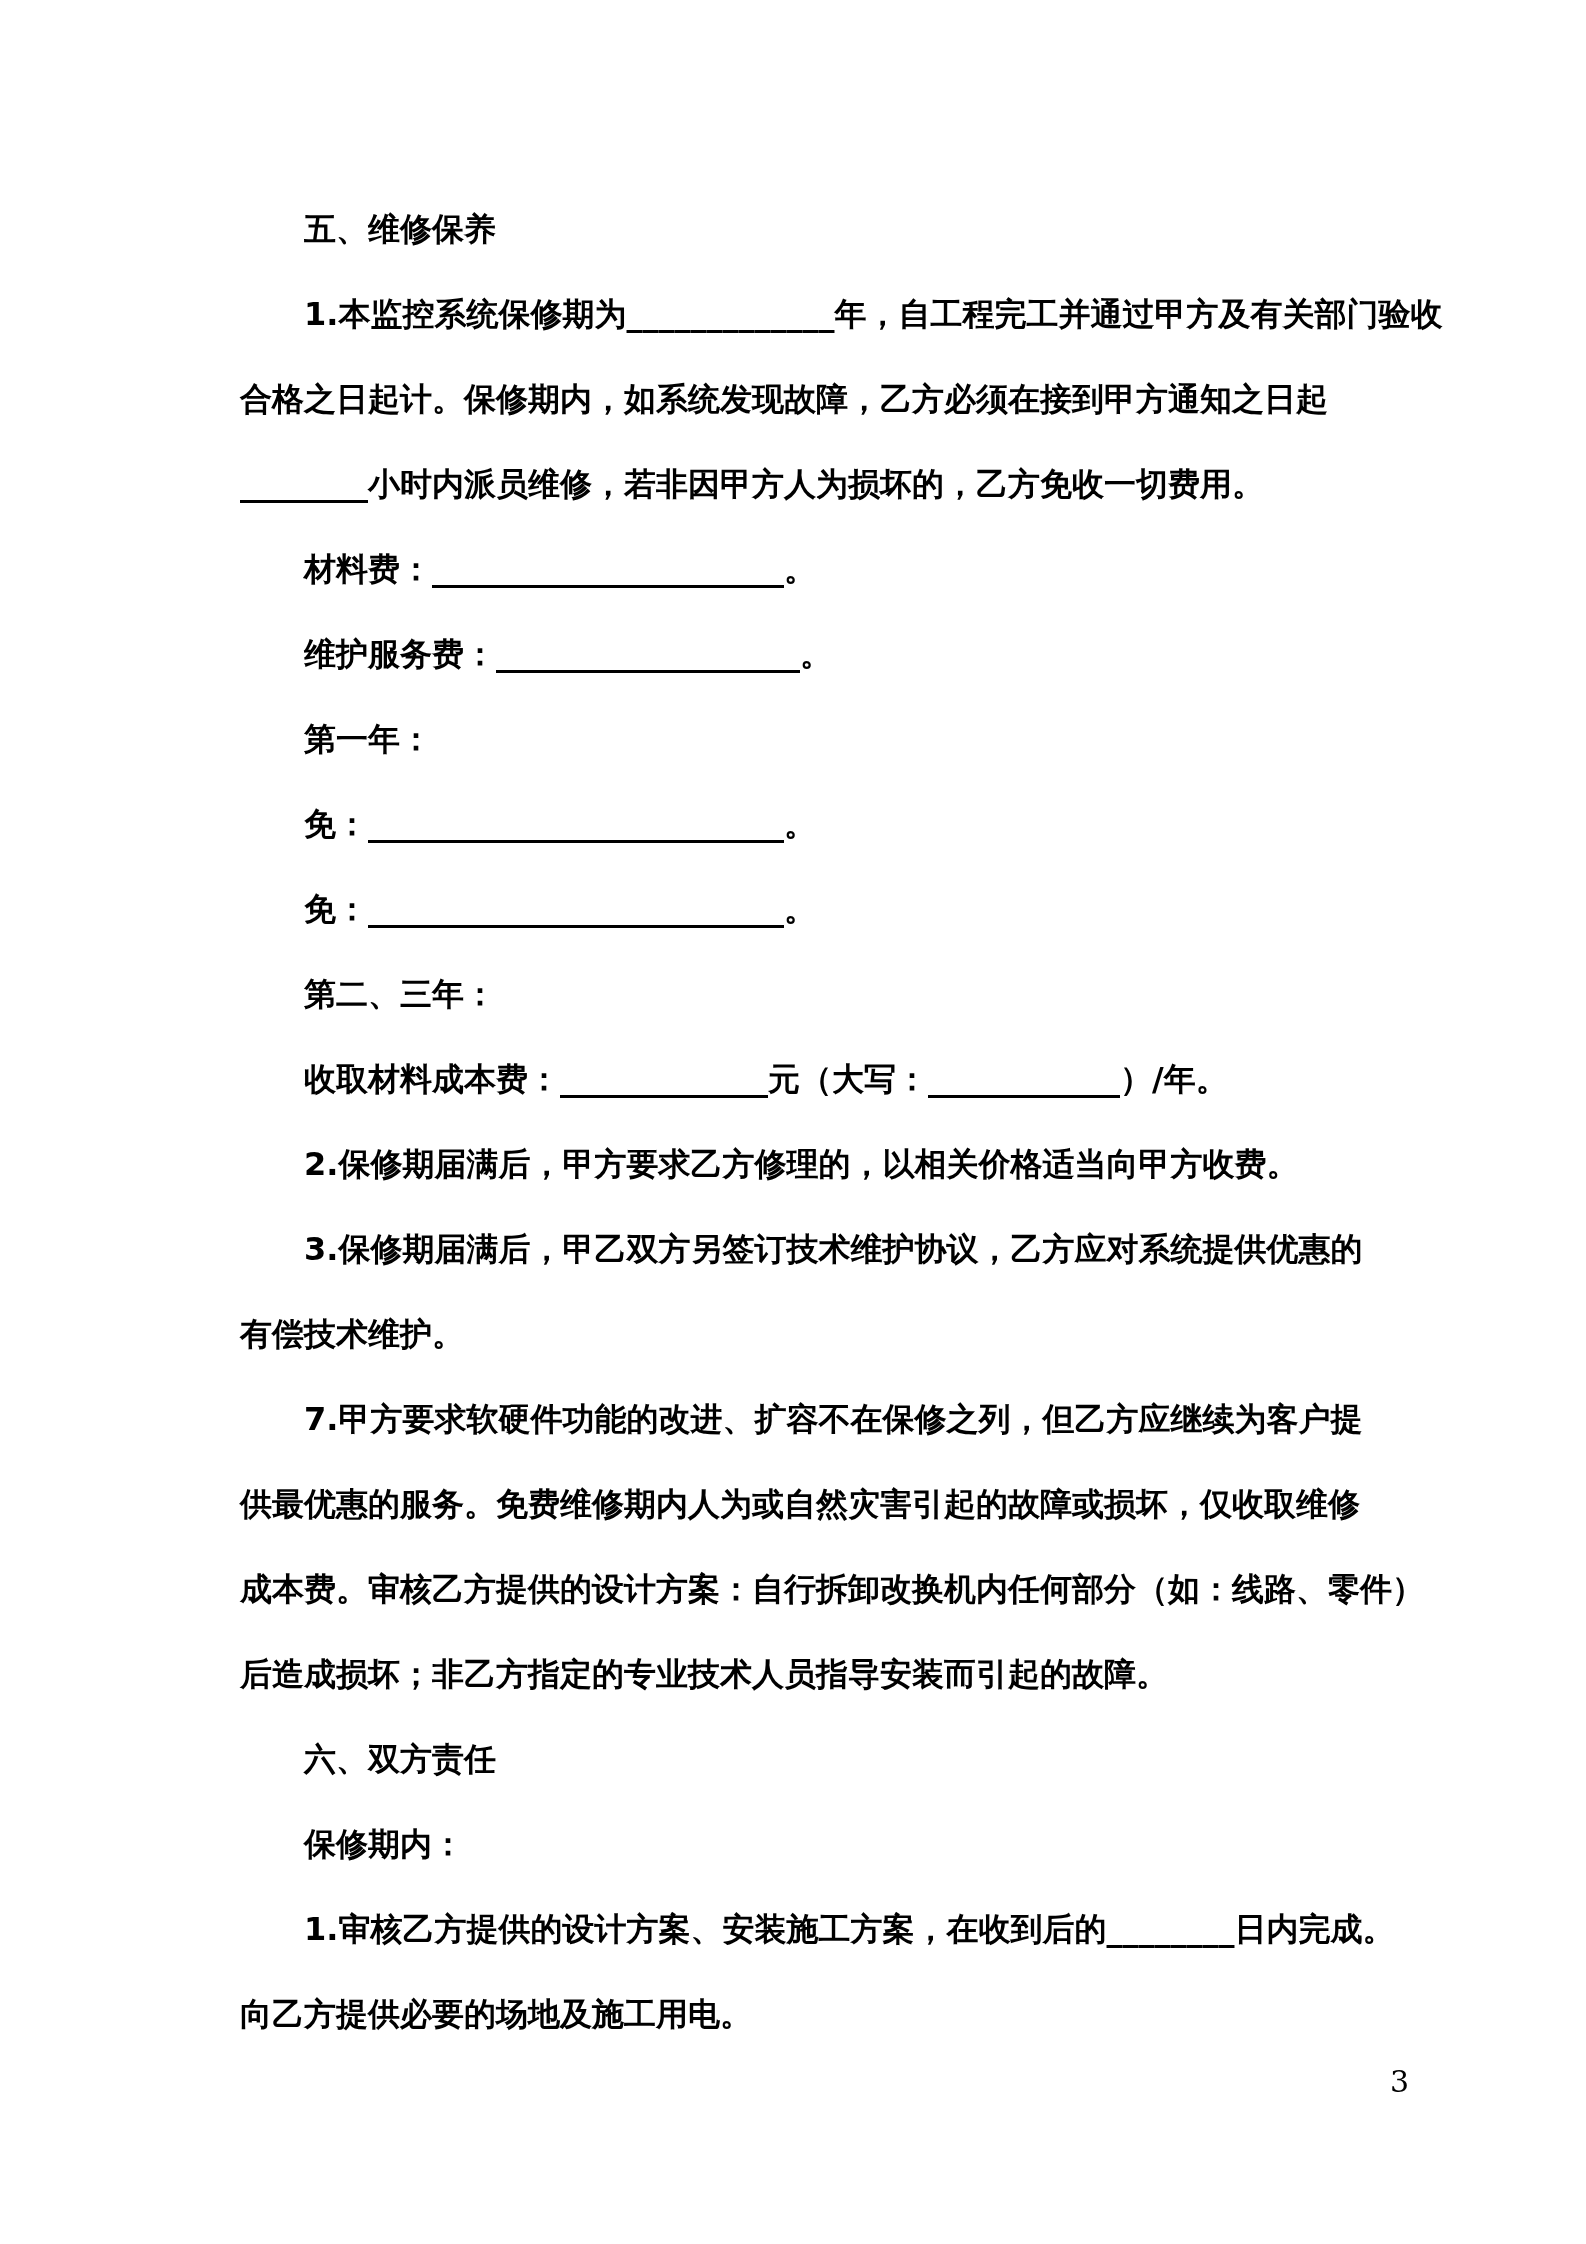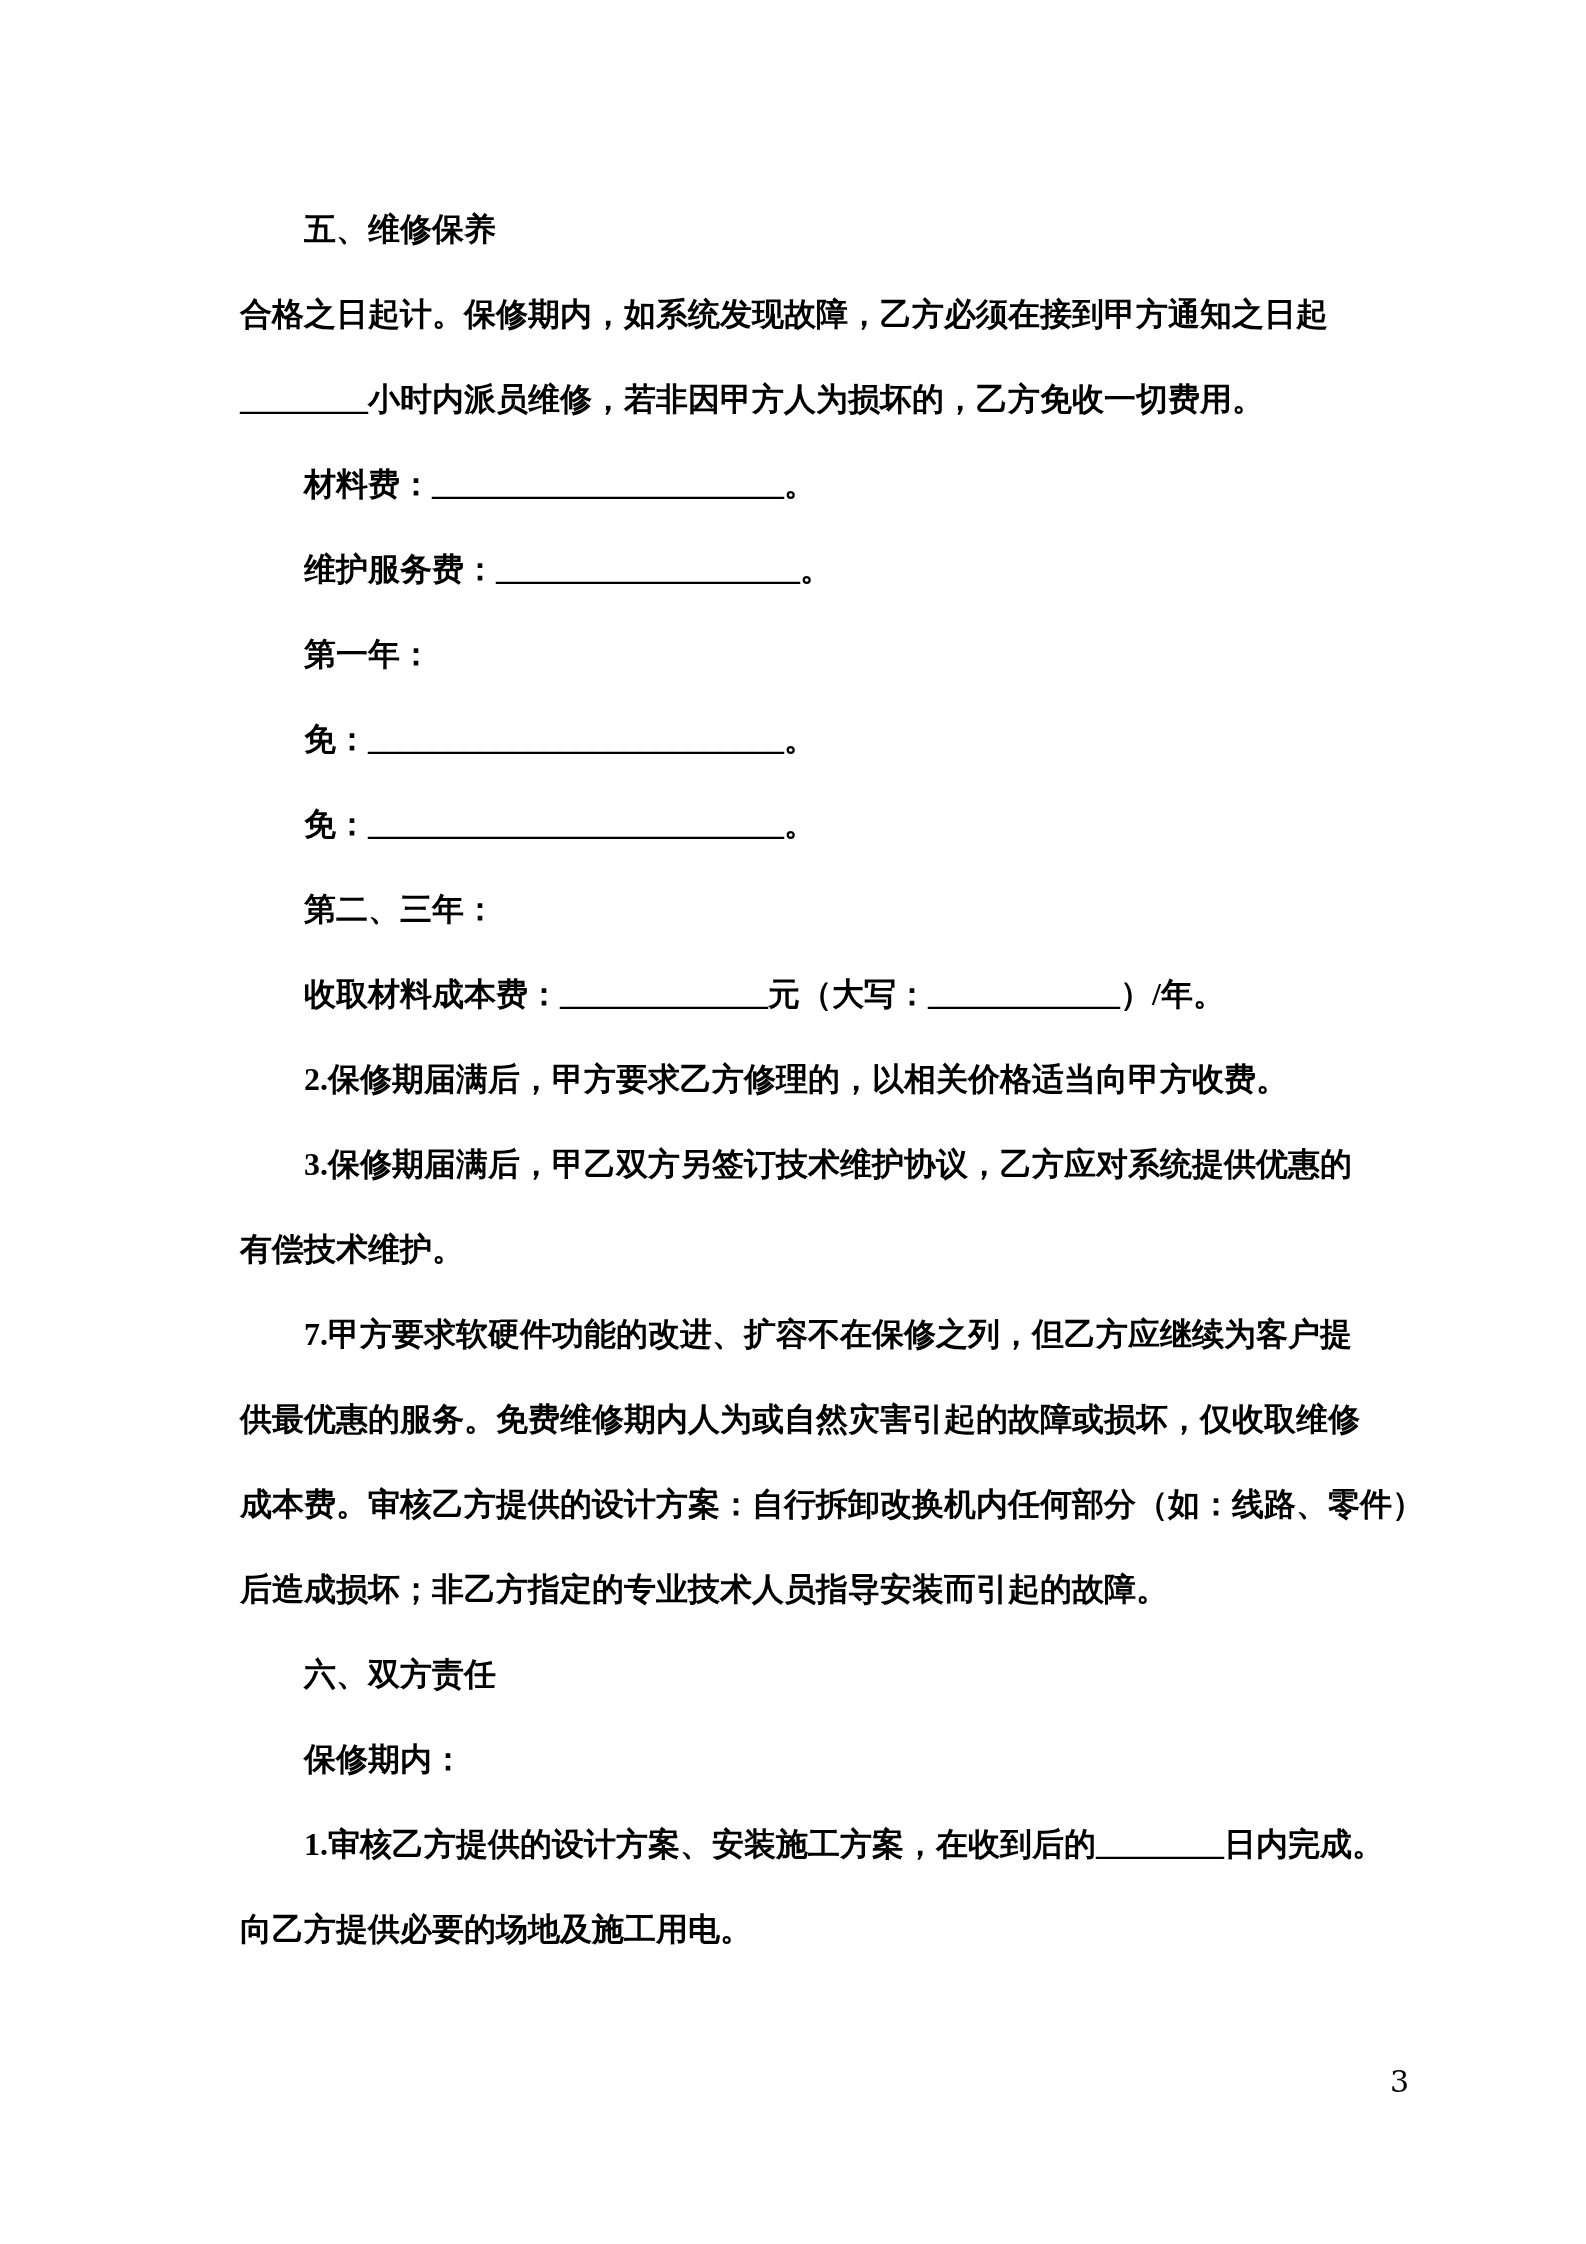--- a/index.html
+++ b/index.html
@@ -15,21 +15,20 @@
     font-family: "DejaVu Sans", sans-serif;
     color: #000000;
     overflow: hidden;
     margin: 0 auto;
   }
   .content {
     position: absolute;
     left: 240px;
     top: 187px;
     width: 1230px;
-    font-family: Liberation Serif, serif;
   }
   .line {
     font-size: 32px;
     font-weight: 700;
     height: 85px;
     line-height: 85px;
     white-space: nowrap;
   }
   .indent {
     padding-left: 64px;
@@ -43,20 +42,21 @@
     font-weight: 400;
     line-height: 40px;
   }
 </style>
 </head>
 <body>
 
 <div class="page">
   <div class="content">
     <div class="line indent">五、维修保养</div>
+    <div class="line indent">1.本监控系统保修期为_____________年，自工程完工并通过甲方及有关部门验收</div>
     <div class="line">合格之日起计。保修期内，如系统发现故障，乙方必须在接到甲方通知之日起</div>
     <div class="line">________小时内派员维修，若非因甲方人为损坏的，乙方免收一切费用。</div>
     <div class="line indent">材料费：______________________。</div>
     <div class="line indent">维护服务费：___________________。</div>
     <div class="line indent">第一年：</div>
     <div class="line indent">免：__________________________。</div>
     <div class="line indent">免：__________________________。</div>
     <div class="line indent">第二、三年：</div>
     <div class="line indent">收取材料成本费：_____________元（大写：____________）/年。</div>
     <div class="line indent">2.保修期届满后，甲方要求乙方修理的，以相关价格适当向甲方收费。</div>

